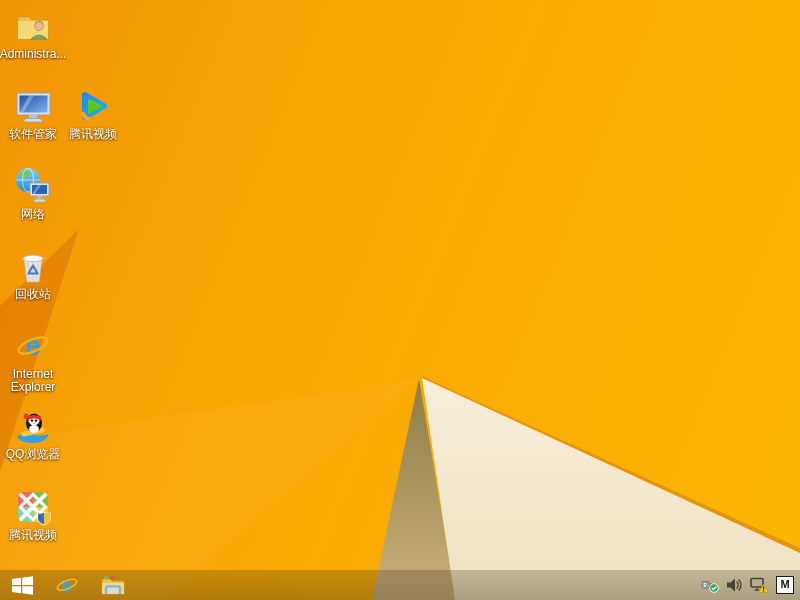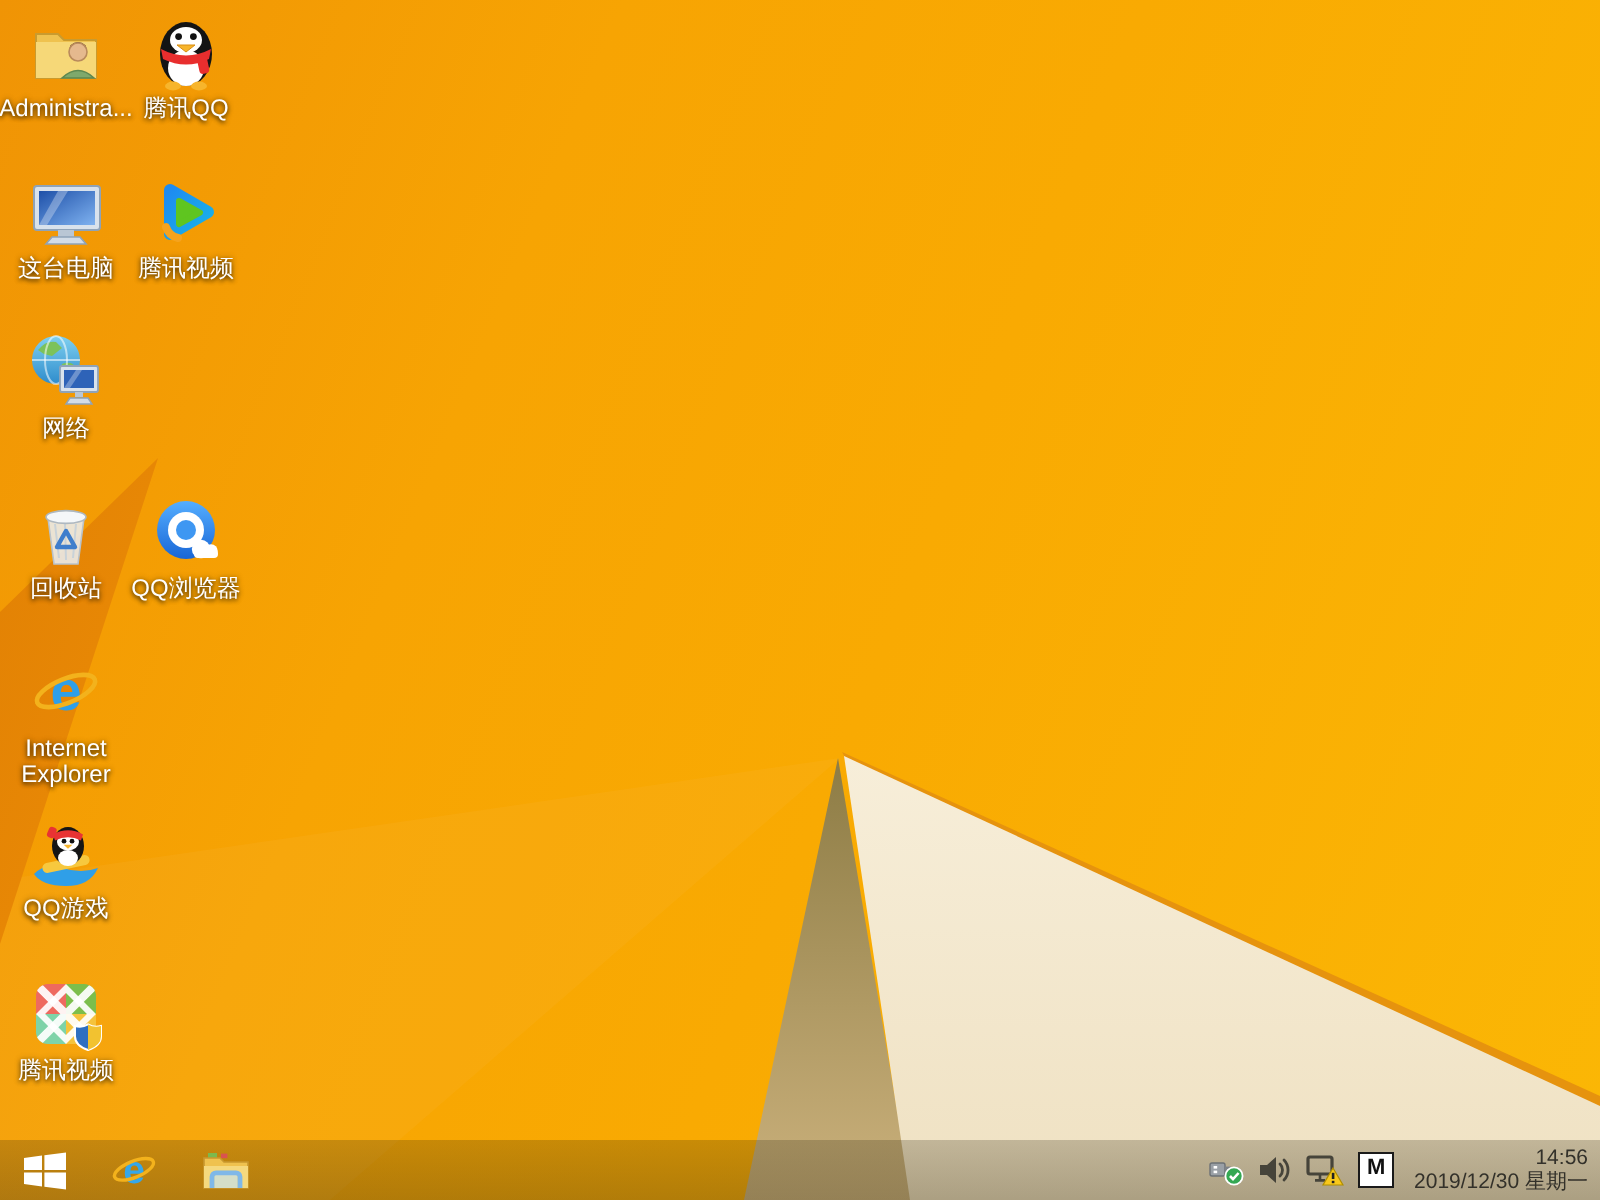--- a/index.html
+++ b/index.html
@@ -62,51 +62,36 @@
     <svg viewBox="0 0 40 40">
       <path d="M5 11 h11 l3 3 h16 v19 H5 Z" fill="#efc24f" stroke="#c99b2f" stroke-width="1"></path>
       <path d="M5 15 h30 v18 H5 Z" fill="#f6d878"></path>
       <path d="M21.6 18.8 q4.4 -4.6 8.8 0 l-0.6 -2.2 q-3.8 -3.2 -7.6 0 z" fill="#7a5230"></path>
       <circle cx="26" cy="20" r="4.5" fill="#e5b98e" stroke="#b98a5c" stroke-width="0.8"></circle>
       <path d="M18 33 q8 -7.5 16 0 z" fill="#7fa96b" stroke="#5e8850" stroke-width="0.8"></path>
     </svg>
     <div class="lbl">Administra...</div>
   </div>
 
-  <div class="cell" style="left:55px;top:6px">
-    <svg viewBox="0 0 40 40">
-      <ellipse cx="20" cy="21" rx="13" ry="16" fill="#141414"></ellipse>
-      <ellipse cx="20" cy="14" rx="8" ry="6.5" fill="#fff"></ellipse>
-      <ellipse cx="20" cy="28" rx="9" ry="9" fill="#fff"></ellipse>
-      <circle cx="16.3" cy="12.3" r="1.7" fill="#111"></circle>
-      <circle cx="23.7" cy="12.3" r="1.7" fill="#111"></circle>
-      <polygon points="15.5,16.5 24.5,16.5 20,20" fill="#f7b52c" stroke="#d98e12" stroke-width="0.5"></polygon>
-      <path d="M7.5 18.5 Q20 25 32.5 18.5 L31.5 23.5 Q20 29 8.5 23.5 Z" fill="#e82e2e"></path>
-      <rect x="26" y="22" width="5" height="9" rx="2" fill="#e82e2e" transform="rotate(-12 28 26)"></rect>
-      <ellipse cx="13.5" cy="37" rx="4" ry="2.2" fill="#f7b52c"></ellipse>
-      <ellipse cx="26.5" cy="37" rx="4" ry="2.2" fill="#f7b52c"></ellipse>
-    </svg>
-    <div class="lbl">腾讯QQ</div>
-  </div>
 
   <div class="cell" style="left:-5px;top:86px">
     <svg viewBox="0 0 40 40">
       <defs>
           <linearGradient id="scr1" x1="0" y1="0" x2="1" y2="1">
         <stop offset="0" stop-color="#1e50a8"></stop>
             <stop offset="1" stop-color="#7fb2f0"></stop>
           </linearGradient>
         </defs>
       <rect x="4" y="7" width="33" height="22" rx="1.5" fill="#d9e2ec" stroke="#8fa3b8" stroke-width="1"></rect>
       <rect x="6.5" y="9.5" width="28" height="17" fill="url(#scr1)"></rect>
       <polygon points="6.5,26.5 16,9.5 21,9.5 10.5,26.5" fill="rgba(255,255,255,.3)"></polygon>
       <rect x="16" y="29" width="8" height="3.5" fill="#b9c6d4"></rect>
       <path d="M10 36 l3 -3.5 h14 l3 3.5 z" fill="#d3dce6" stroke="#8fa3b8" stroke-width="0.8"></path>
     </svg>
-    <div class="lbl">这台电脑</div>
+    <div class="lbl">软件管家</div>
   </div>
 
   <div class="cell" style="left:55px;top:86px">
     <svg viewBox="0 0 40 40">
       <defs>
           <linearGradient id="tvg1" x1="0" y1="0" x2="1" y2="1">
         <stop offset="0" stop-color="#1e8bf0"></stop>
             <stop offset="1" stop-color="#18b3e8"></stop>
           </linearGradient>
         </defs>
@@ -143,37 +128,20 @@
   <div class="cell" style="left:-5px;top:246px">
     <svg viewBox="0 0 40 40">
       <path d="M11 13 L14 36 H26 L29 13 Z" fill="#e9edf0" fill-opacity="0.88" stroke="#b9c2ca" stroke-width="0.8"></path>
       <path d="M14.5 16 l2 17 M19.5 16 l0.5 18 M25 16 l-1.5 17" stroke="#c9d2d8" stroke-width="1" fill="none"></path>
       <ellipse cx="20" cy="12.5" rx="10" ry="3.2" fill="#f4f7f9" stroke="#aeb8c0" stroke-width="0.8"></ellipse>
       <path d="M20 19.5 l4.5 8 h-9 Z" fill="none" stroke="#3f7ecc" stroke-width="2.2" stroke-linejoin="round"></path>
     </svg>
     <div class="lbl">回收站</div>
   </div>
 
-  <div class="cell" style="left:55px;top:246px">
-    <svg viewBox="0 0 40 40">
-      <defs>
-          <linearGradient id="qbg1" x1="0" y1="0" x2="0" y2="1">
-        <stop offset="0" stop-color="#55aeff"></stop>
-            <stop offset="1" stop-color="#1866d6"></stop>
-          </linearGradient>
-        </defs>
-      <circle cx="20" cy="19" r="14.5" fill="url(#qbg1)"></circle>
-      <circle cx="20" cy="19" r="9" fill="#fff"></circle>
-      <circle cx="20" cy="19" r="5" fill="#3e97f2"></circle>
-      <circle cx="27.5" cy="28.5" r="4.6" fill="#fff"></circle>
-      <circle cx="32.5" cy="29.5" r="3.4" fill="#fff"></circle>
-      <rect x="24" y="29" width="12" height="4" rx="2" fill="#fff"></rect>
-    </svg>
-    <div class="lbl">QQ浏览器</div>
-  </div>
 
   <div class="cell" style="left:-5px;top:326px">
     <svg viewBox="0 0 40 40">
       <text x="20" y="29" font-size="28" font-weight="bold" fill="#2e9fe8" text-anchor="middle" font-family="Liberation Sans, DejaVu Sans, sans-serif">e</text>
       <ellipse cx="20" cy="19.5" rx="15.5" ry="6" fill="none" stroke="#f3b21c" stroke-width="2.3" transform="rotate(-22 20 19.5)"></ellipse>
     </svg>
     <div class="lbl">Internet Explorer</div>
   </div>
 
 
@@ -183,21 +151,21 @@
       <rect x="8" y="23.5" width="24" height="5" rx="2.5" fill="#f7c83e" transform="rotate(-12 20 26)"></rect>
       <ellipse cx="21" cy="17" rx="8" ry="9.5" fill="#151515"></ellipse>
       <ellipse cx="21" cy="15" rx="5.5" ry="4.2" fill="#fff"></ellipse>
       <ellipse cx="21" cy="23" rx="5" ry="4" fill="#fff"></ellipse>
       <path d="M13.5 11.2 q7.5 -4.2 15 0 l-1 3 q-6.5 -3.2 -13 0 z" fill="#e83333"></path>
       <rect x="11" y="7.5" width="4" height="5.5" rx="1.5" fill="#e83333" transform="rotate(22 13 10)"></rect>
       <circle cx="19" cy="14.6" r="1.2" fill="#111"></circle>
       <circle cx="23" cy="14.6" r="1.2" fill="#111"></circle>
       <polygon points="18.8,16.4 23.2,16.4 21,18.4" fill="#f7b52c"></polygon>
     </svg>
-    <div class="lbl">QQ游戏</div>
+    <div class="lbl">QQ浏览器</div>
   </div>
 
   <div class="cell" style="left:-5px;top:487px">
     <svg viewBox="0 0 40 40">
       <defs>
           <clipPath id="smc1">
             <rect x="5" y="5" width="30" height="30" rx="6"></rect>
           </clipPath>
         </defs>
       <g clip-path="url(#smc1)">
@@ -260,19 +228,15 @@
       <div class="trayicon">
         <svg width="19" height="16" viewBox="0 0 19 16">
           <rect x="1" y="1.5" width="12" height="8.5" rx="1" fill="none" stroke="#46443a" stroke-width="1.6"></rect>
           <path d="M7 10 v2.5 M4.5 13.2 h5" stroke="#46443a" stroke-width="1.3"></path>
           <polygon points="13.5,7 18.5,15.5 8.5,15.5" fill="#f8c81c" stroke="#b08e00" stroke-width="0.6"></polygon>
           <rect x="12.9" y="9.4" width="1.3" height="3.1" fill="#222"></rect>
           <rect x="12.9" y="13.4" width="1.3" height="1.2" fill="#222"></rect>
         </svg>
       </div>
       <div class="ime">M</div>
-      <div class="clock">
-        <div>14:56</div>
-        <div>2019/12/30 星期一</div>
-      </div>
     </div>
   </div>
 </div>
 
 </body></html>

